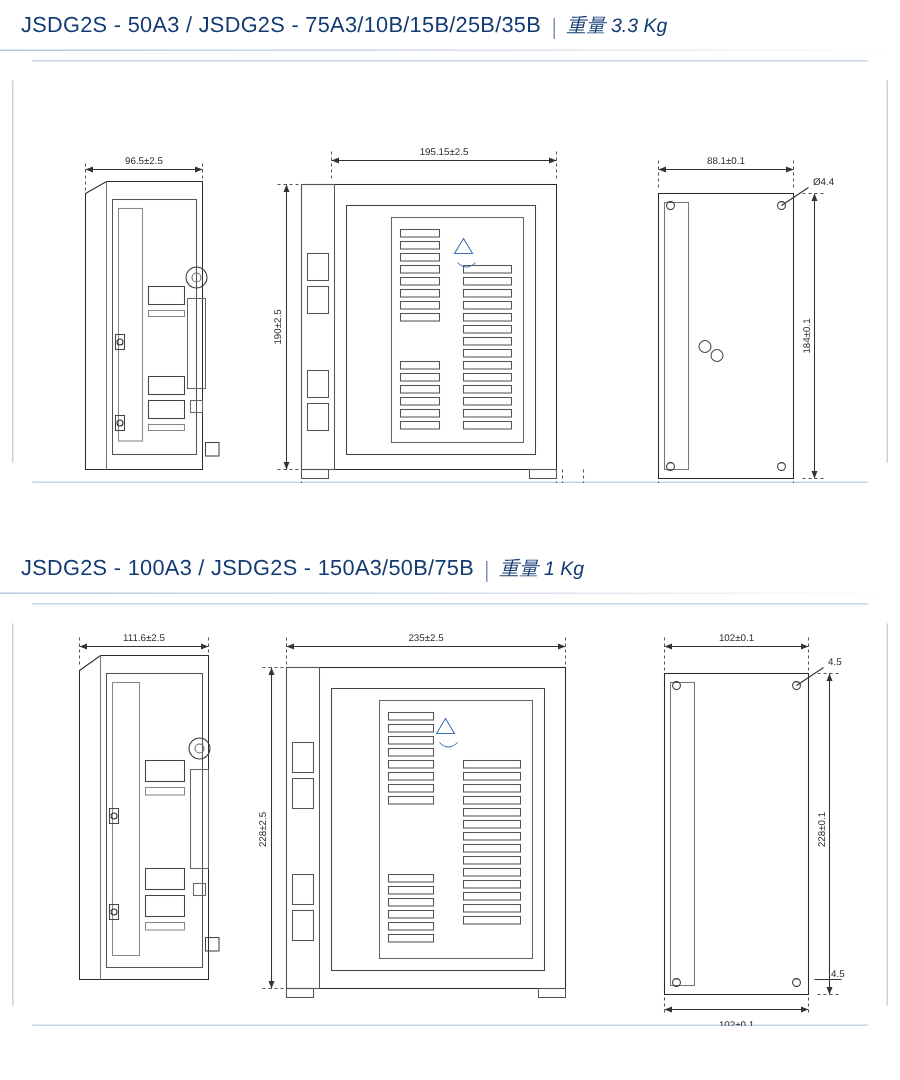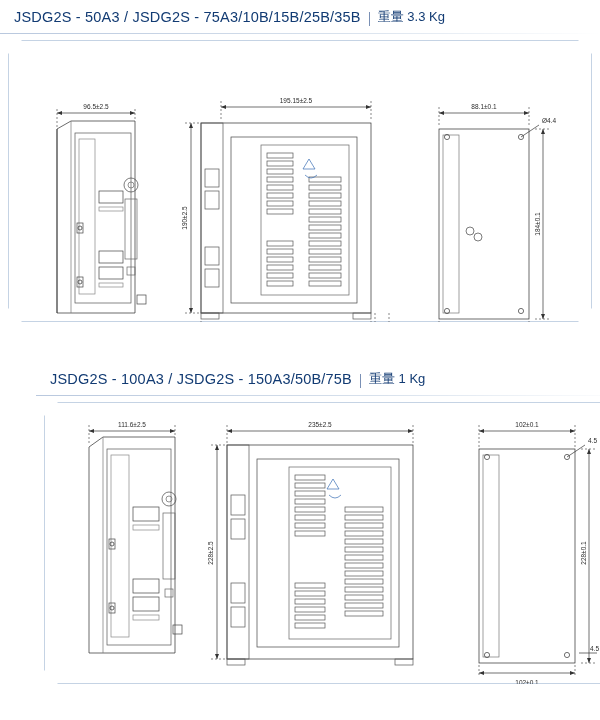--- a/index.html
+++ b/index.html
@@ -6,21 +6,21 @@
   body{
     width:600px;height:720px;
     background:#ffffff;
     font-family:"Liberation Sans", sans-serif;
     color:#1b2a4a;
     overflow:hidden;
     position:relative;
   }
   .section{position:absolute;left:0;width:510px;}
   .sec1{top:0;height:352px;}
-  .sec2{top:362px;height:358px;margin-left:36px;}
+  .sec2{top:362px;height:358px;}
 
   .title-row{
     position:relative;
     height:34px;
     padding-left:14px;
     display:flex;align-items:center;
     white-space:nowrap;
   }
   .title-main{
     font-size:14.5px;
@@ -30,20 +30,21 @@
   .title-sep{
     display:inline-block;
     width:1px;height:14px;
     background:#7a90b5;
     margin:0 8px;
     position:relative;top:2px;
   }
   .title-weight{
     font-size:13px;
     color:#123b73;
+    font-style:italic;
   }
   .title-underline{
     position:absolute;left:0;top:33px;width:600px;height:1px;
     background:linear-gradient(to right,#b9c8de 0%,#d6e0ec 55%,#ffffff 100%);
   }
 
   
   .panel{
     position:relative;
     margin:6px 8px 0 8px;

